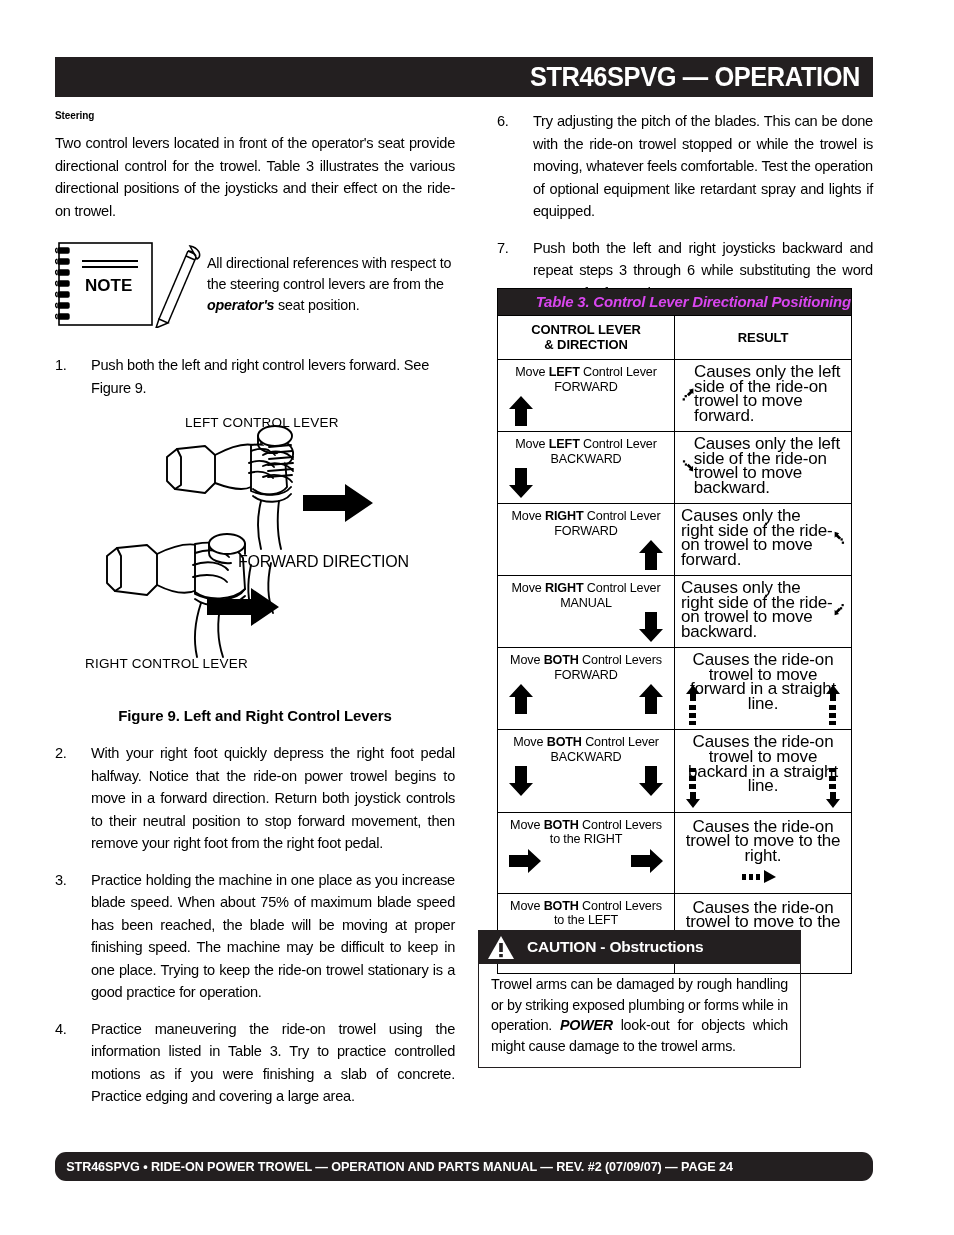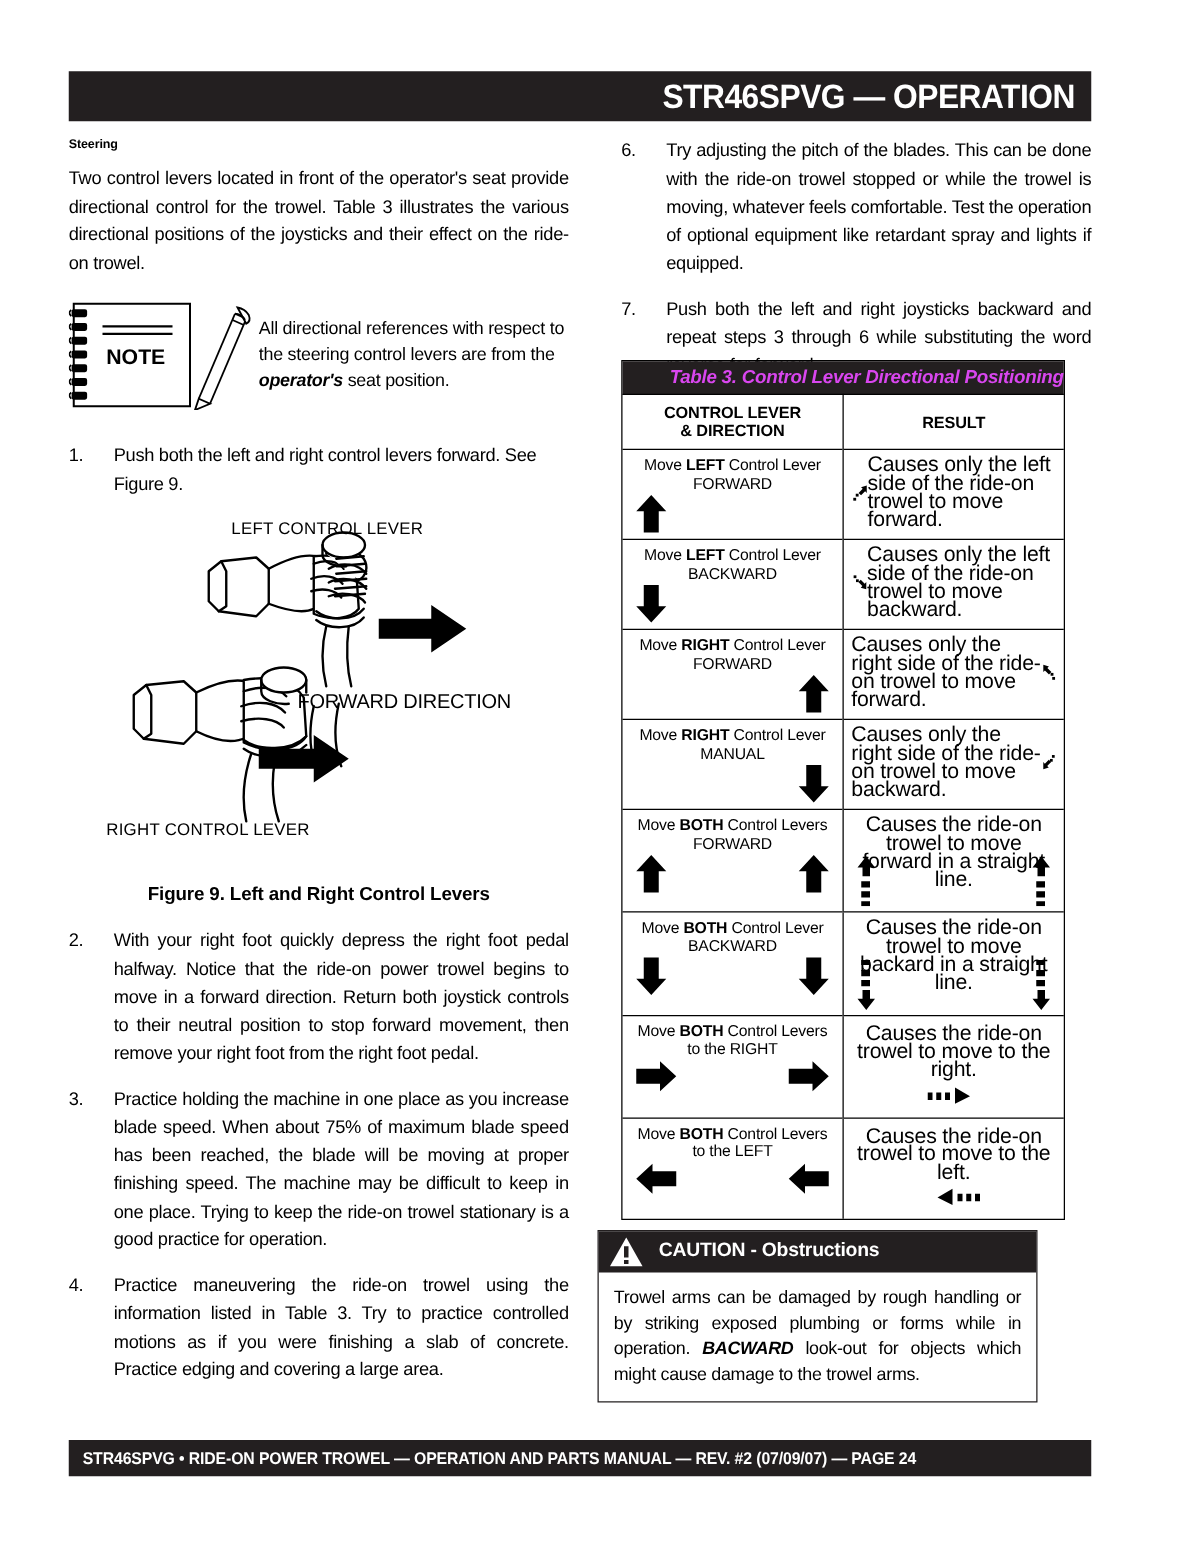--- a/index.html
+++ b/index.html
@@ -202,22 +202,22 @@
   
   .blk { display: block; }
 
   
   .res-flex { display: flex; align-items: center; }
   .res-pad { padding: 5px 6px 6px 6px; }
 
   
   .caution {
     position: absolute;
-    left: 478px; top: 984px;
-    width: 352px;
+    left: 478px; top: 930px;
+    width: 323px;
     border: 1.8px solid #231f20;
   }
   .caution-head {
     background: #231f20;
     color: #fff;
     display: flex;
     align-items: center;
     padding: 4px 8px 5px 8px;
     height: 33px;
   }
@@ -235,21 +235,21 @@
     letter-spacing: -0.25px;
   }
   .caution-body b { font-weight: bold; font-style: italic; }
 
   
   .page-footer {
     position: absolute;
     left: 55px; top: 1152px;
     width: 818px; height: 29px;
     background: #231f20;
-    display: flex; align-items: center;
+    display: flex; align-items: center; border-radius: 11px;
   }
   .page-footer-text {
     color: #ffffff;
     font-size: 13.6px;
     font-weight: bold;
     letter-spacing: -0.1px;
     padding-left: 12px;
     transform: scaleX(0.93);
     transform-origin: left center;
     white-space: nowrap;
@@ -665,19 +665,19 @@
 <div class="caution">
   <div class="caution-head">
     <svg width="28" height="25" viewBox="0 0 28 25">
       <path d="M14 1 L27 24 L1 24 Z" fill="#ffffff"></path>
       <rect x="12.2" y="8" width="3.6" height="9" fill="#231f20"></rect>
       <rect x="12.2" y="19" width="3.6" height="3.2" fill="#231f20"></rect>
     </svg>
     <div class="caution-head-title">CAUTION - Obstructions</div>
   </div>
   <div class="caution-body">
-    <span>Trowel arms can be damaged by rough handling or by striking exposed plumbing or forms while in operation. </span><b>BACWARD</b><span> look-out for objects which might cause damage to the trowel arms.</span>
+    <span>Trowel arms can be damaged by rough handling or by striking exposed plumbing or forms while in operation. </span><b>POWER</b><span> look-out for objects which might cause damage to the trowel arms.</span>
   </div>
 </div>
 
 <div class="page-footer">
   <div class="page-footer-text">STR46SPVG • RIDE-ON POWER TROWEL — OPERATION AND PARTS MANUAL — REV. #2 (07/09/07) — PAGE 24</div>
 </div>
 
 </body></html>

